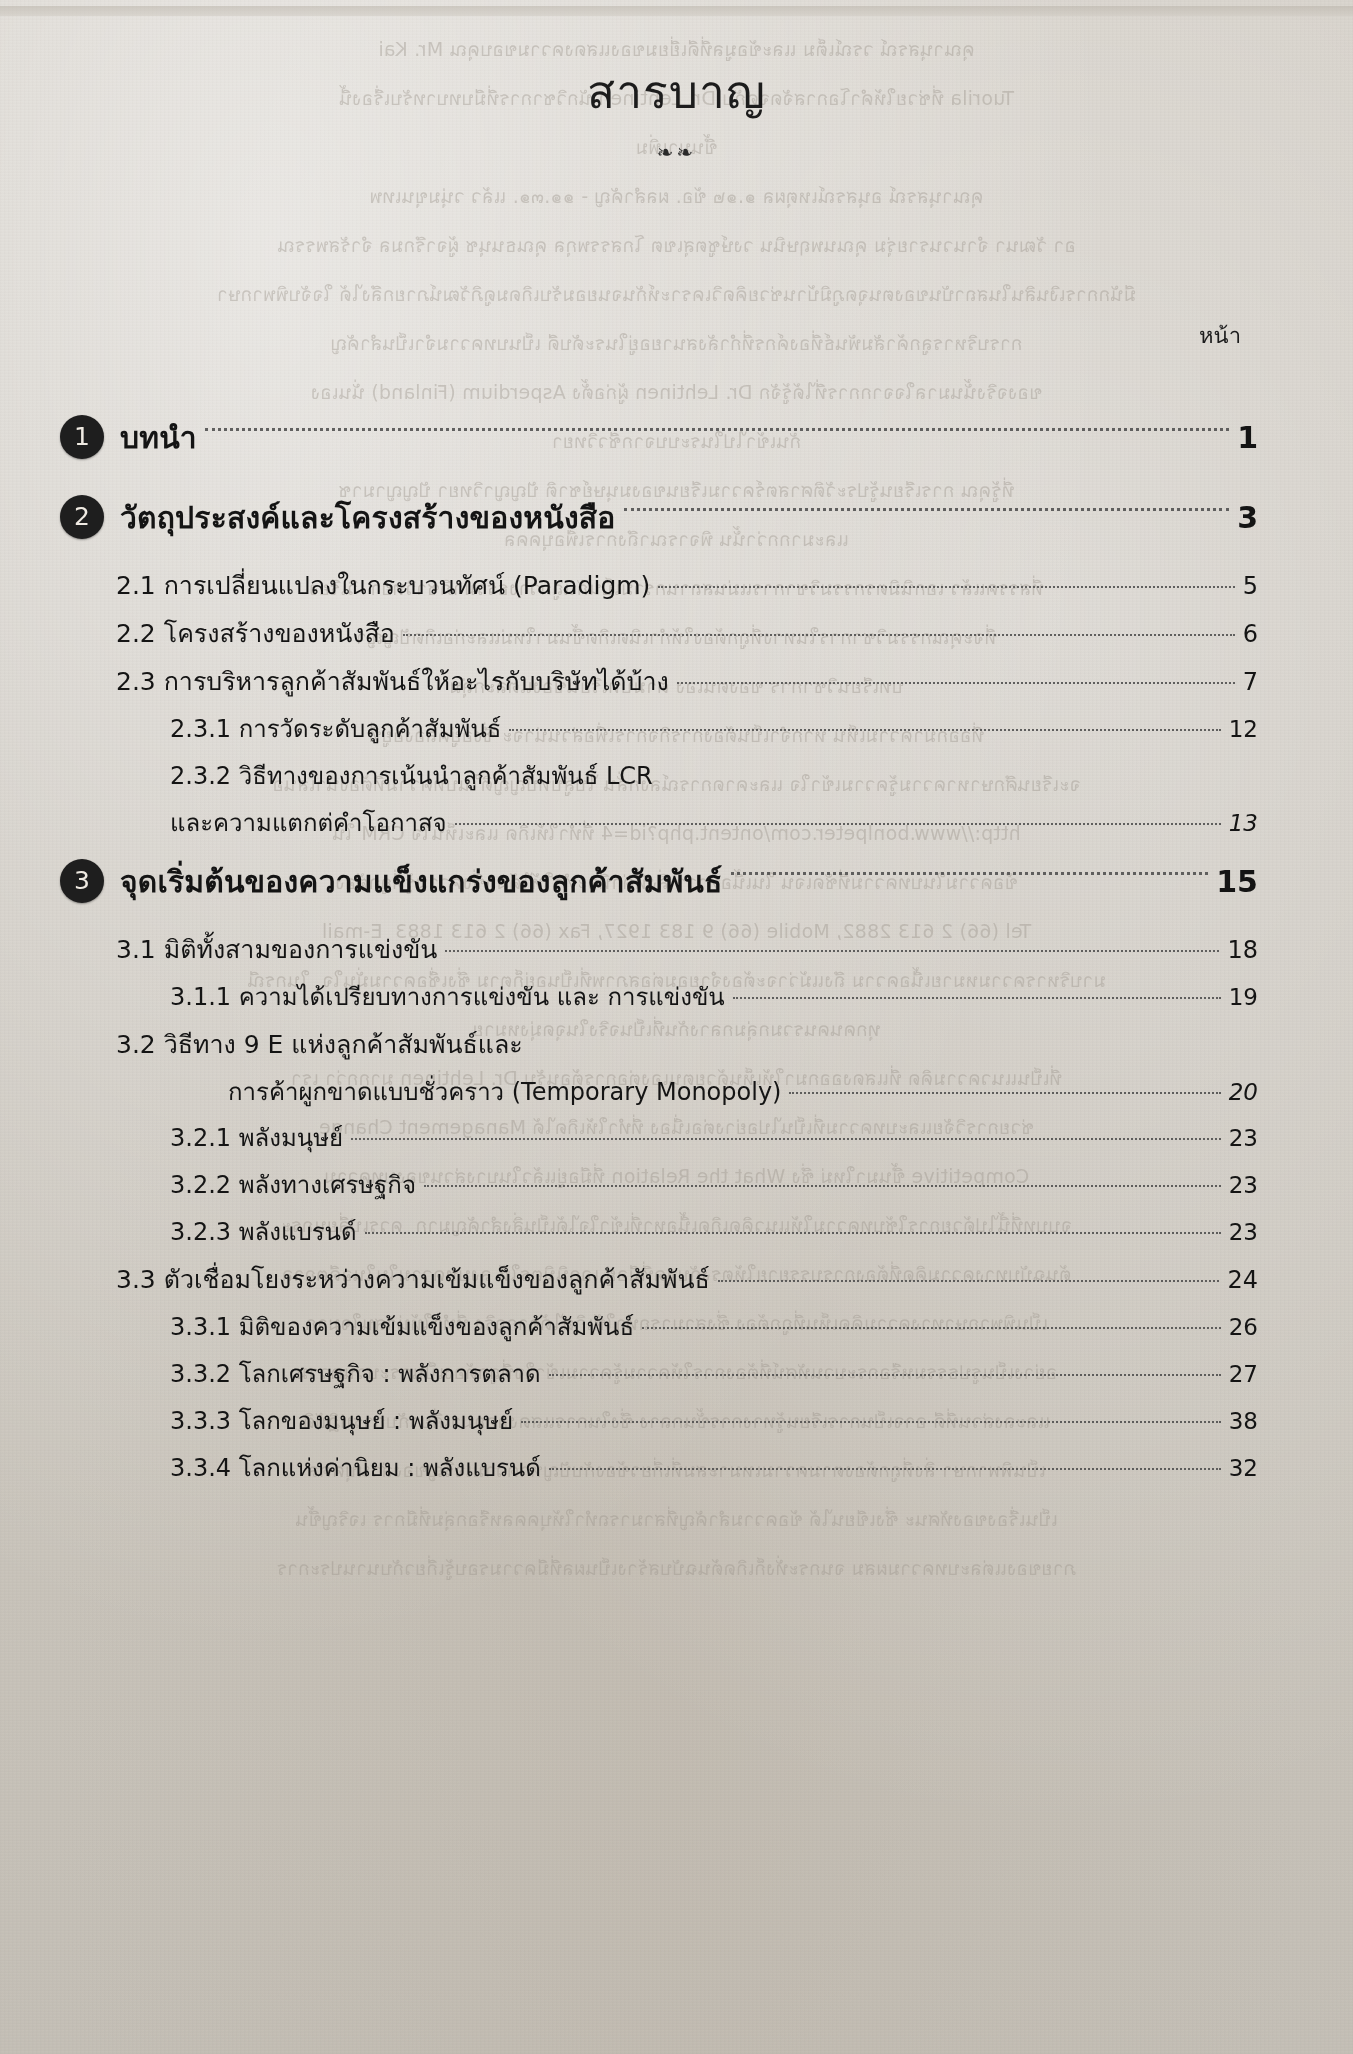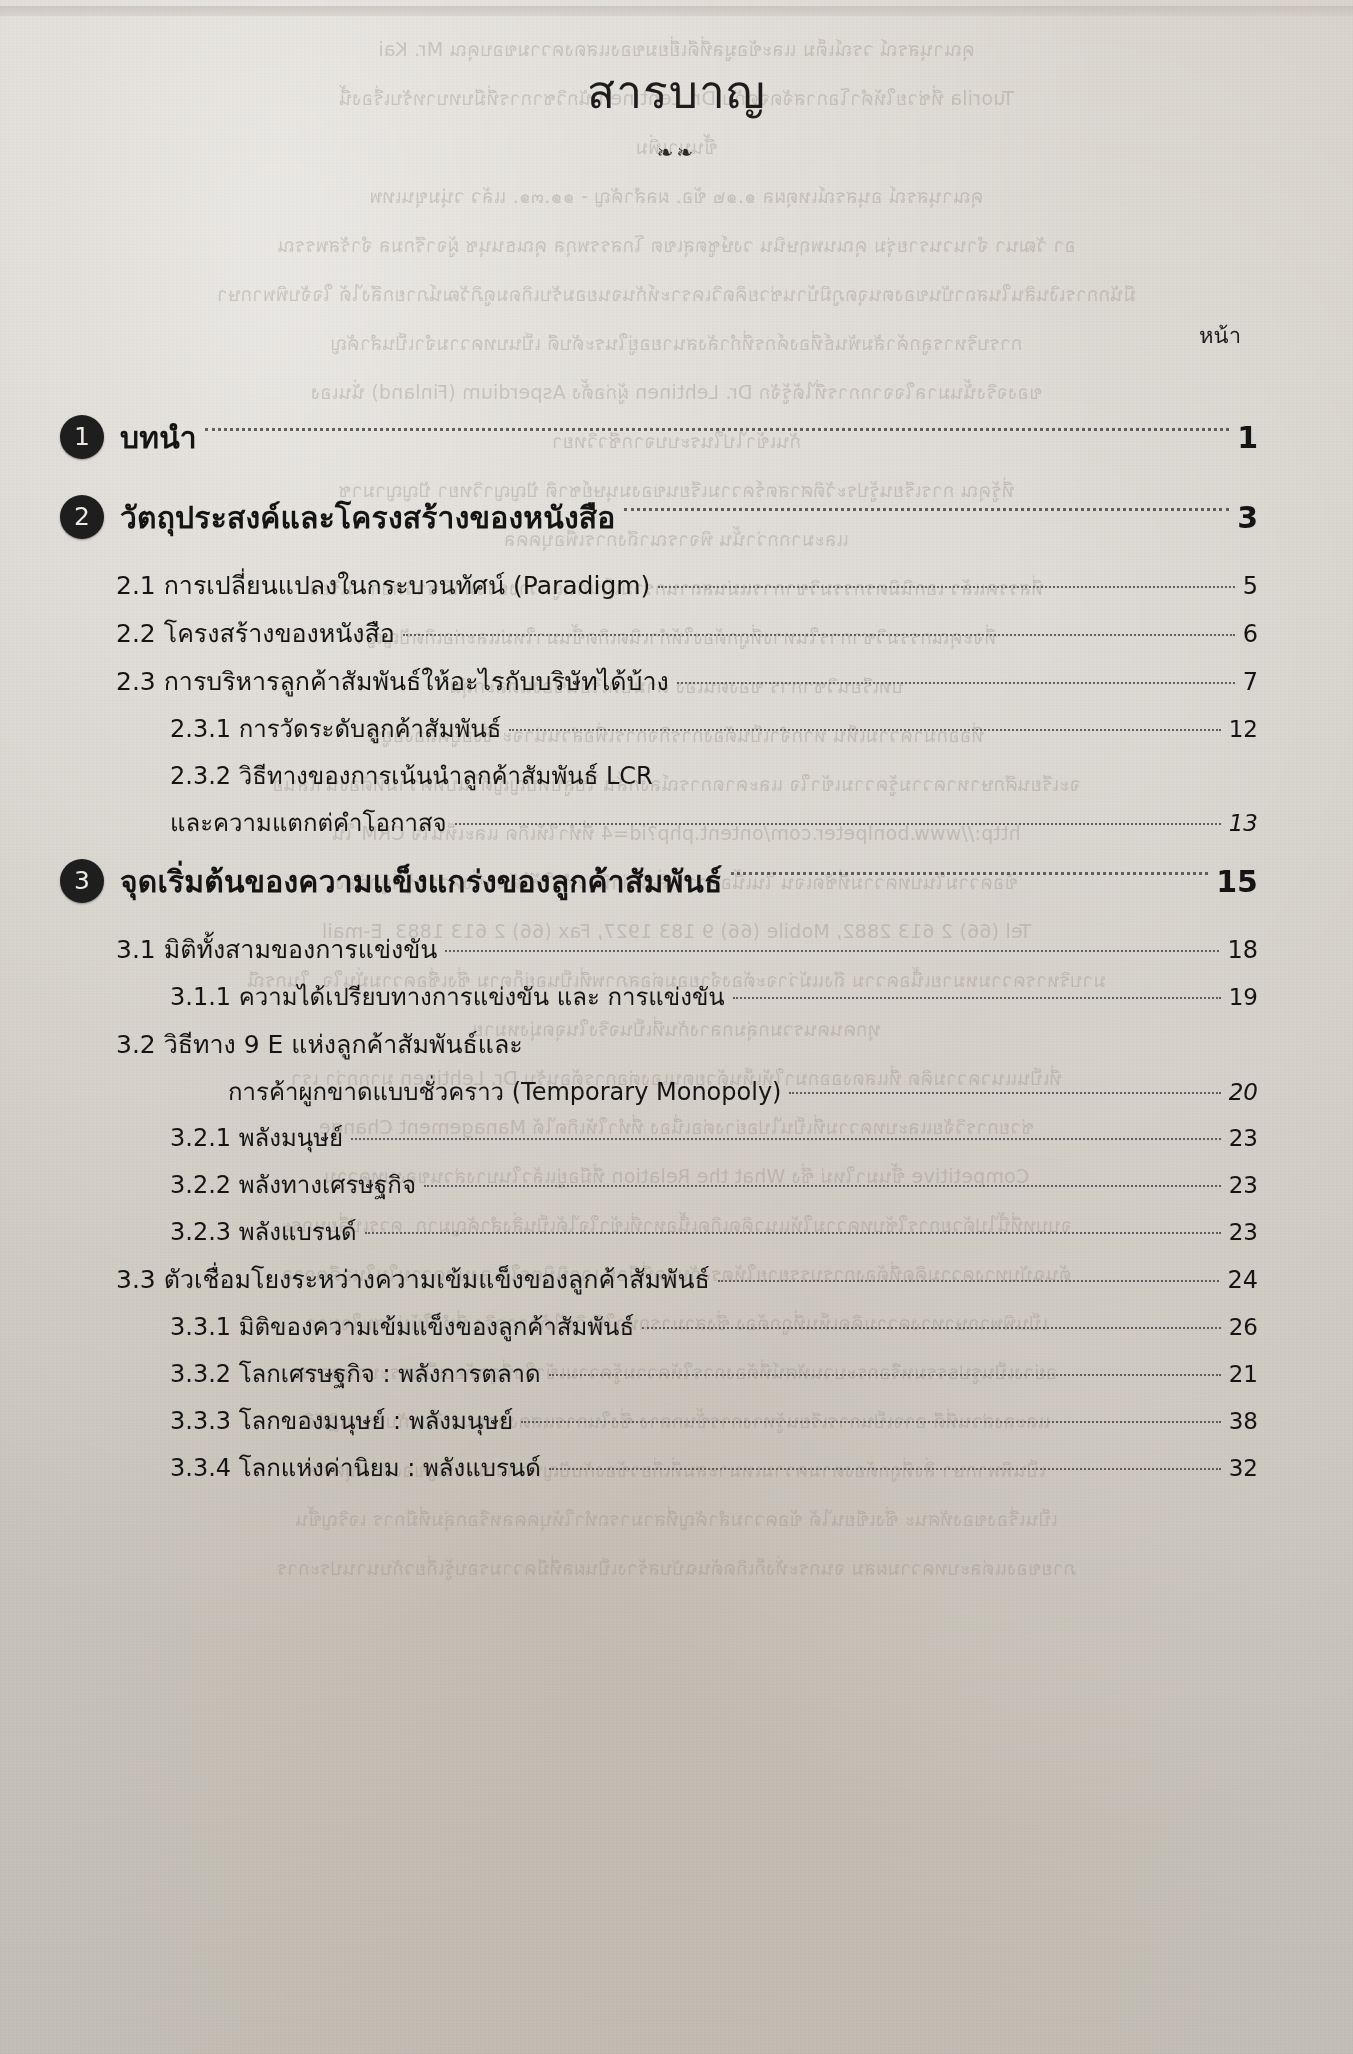--- a/index.html
+++ b/index.html
@@ -257,21 +257,21 @@
         <span class="num">24</span>
       </div>
       <div class="row l3">
         <span class="lbl">3.3.1  มิติของความเข้มแข็งของลูกค้าสัมพันธ์</span>
         <span class="dots"></span>
         <span class="num">26</span>
       </div>
       <div class="row l3">
         <span class="lbl">3.3.2  โลกเศรษฐกิจ : พลังการตลาด</span>
         <span class="dots"></span>
-        <span class="num">21</span>
+        <span class="num">27</span>
       </div>
       <div class="row l3">
         <span class="lbl">3.3.3  โลกของมนุษย์ : พลังมนุษย์</span>
         <span class="dots"></span>
         <span class="num">38</span>
       </div>
       <div class="row l3">
         <span class="lbl">3.3.4  โลกแห่งค่านิยม : พลังแบรนด์</span>
         <span class="dots"></span>
         <span class="num">32</span>

